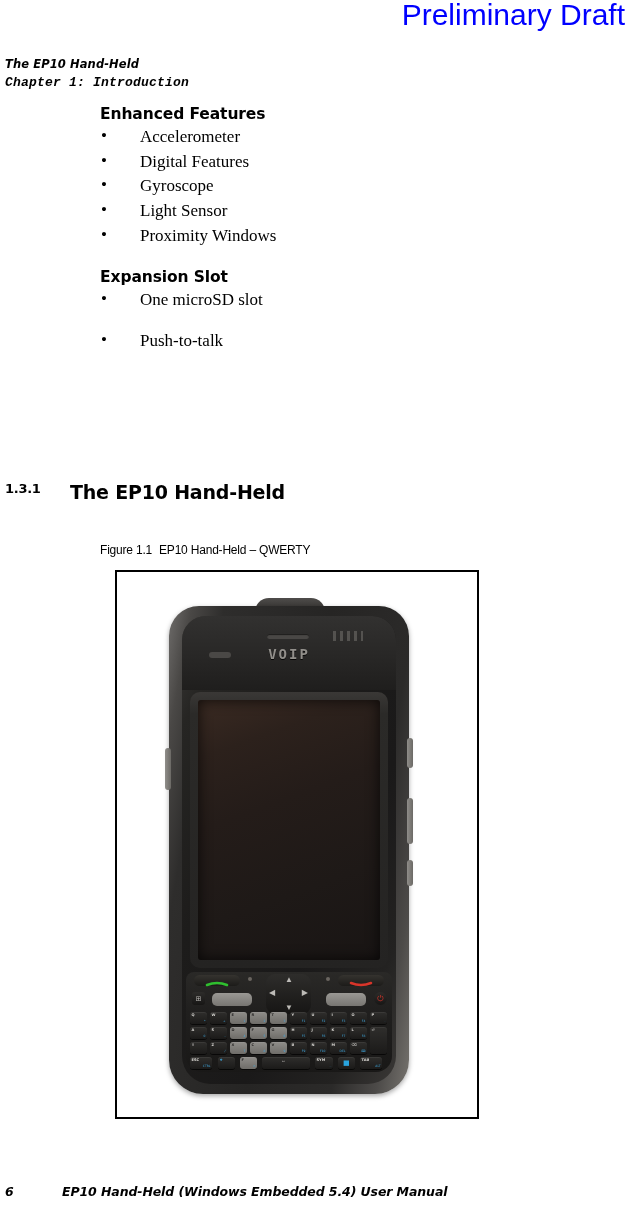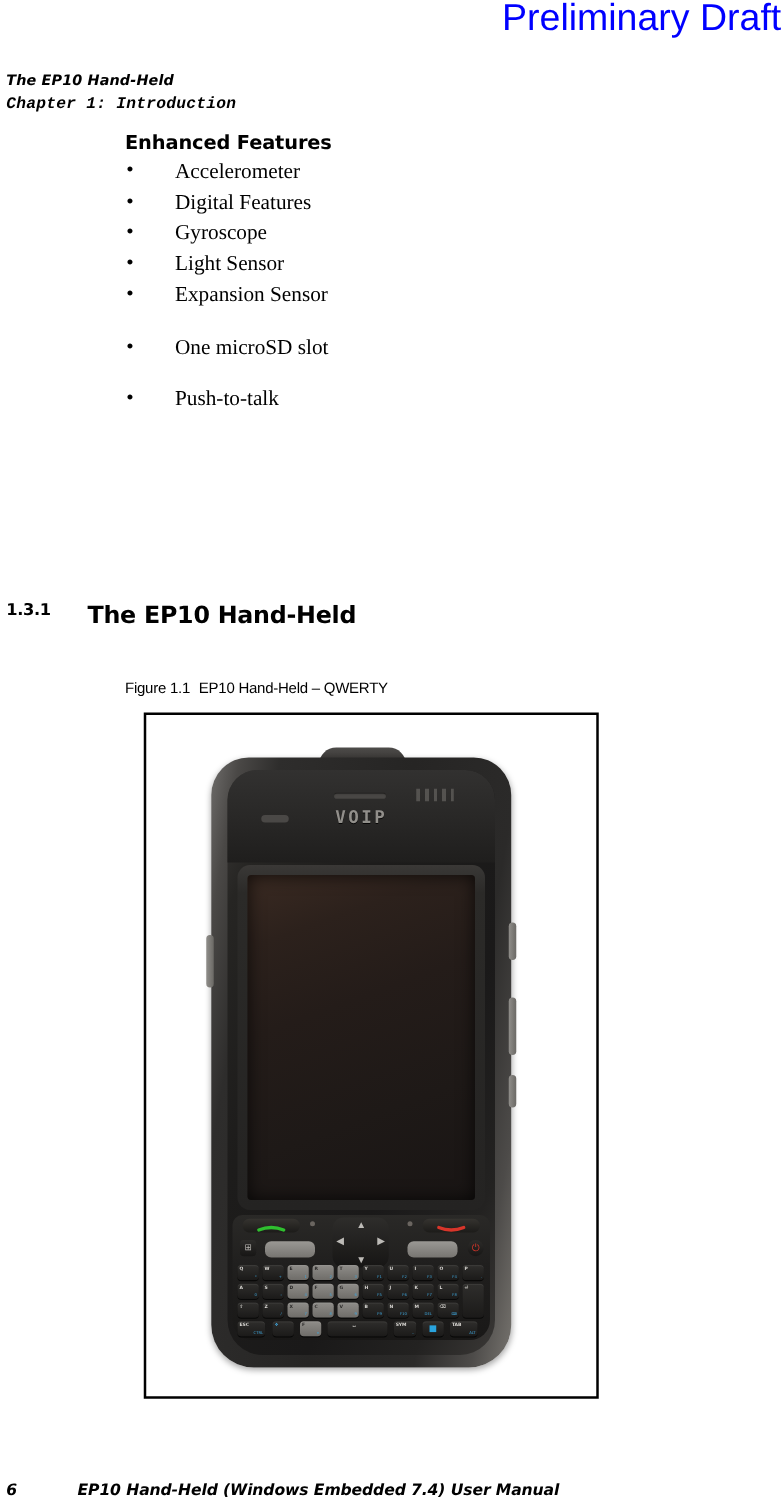--- a/index.html
+++ b/index.html
@@ -406,25 +406,26 @@
 <div id="section-line">The EP10 Hand-Held</div>
 
 <div id="content">
 
   <h3 class="sub-head">Enhanced Features</h3>
   <ul class="bullet-list">
     <li class="bullet-item"><span class="dot">•</span><span>Accelerometer</span></li>
     <li class="bullet-item"><span class="dot">•</span><span>Digital Features</span></li>
     <li class="bullet-item"><span class="dot">•</span><span>Gyroscope</span></li>
     <li class="bullet-item"><span class="dot">•</span><span>Light Sensor</span></li>
-    <li class="bullet-item"><span class="dot">•</span><span>Expansion Sensor</span></li>
+    <li class="bullet-item"><span class="dot">•</span><span>Proximity Windows</span></li>
   </ul>
 
   <div class="group-gap"></div>
 
+  <h3 class="sub-head">Expansion Slot</h3>
   <ul class="bullet-list">
     <li class="bullet-item"><span class="dot">•</span><span>One microSD slot</span></li>
   </ul>
 
   <div class="group-gap"></div>
 
   <ul class="bullet-list">
     <li class="bullet-item"><span class="dot">•</span><span>Push-to-talk</span></li>
   </ul>
 </div>
@@ -629,13 +630,13 @@
           <span class="kprim">TAB</span>
           <span class="ksec">ALT</span>
         </div>
     </div>
 
     <div class="dev-bottomlip"></div>
   </div>
 </div>
 
 <div id="footer-page">6</div>
-<div id="footer-text">EP10 Hand-Held (Windows Embedded 7.4) User Manual</div>
+<div id="footer-text">EP10 Hand-Held (Windows Embedded 5.4) User Manual</div>
 
 </body></html>

